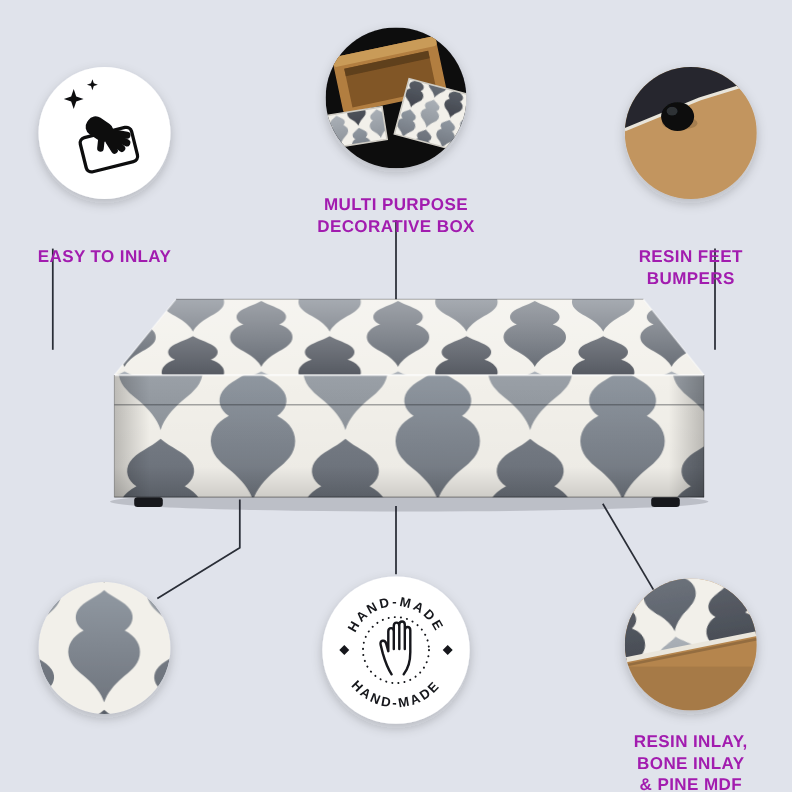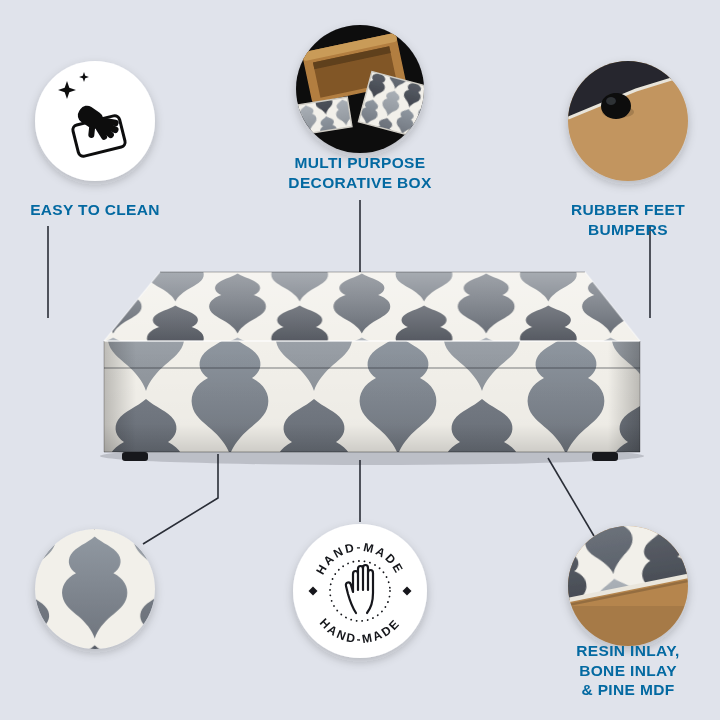--- a/index.html
+++ b/index.html
@@ -6,21 +6,21 @@
   html,body{margin:0;padding:0;background:#e0e3eb;}
   .canvas{
     position:relative;width:720px;height:720px;overflow:hidden;
     background:#e0e3eb;
     font-family:"Liberation Sans",sans-serif;
   }
   svg.scene{position:absolute;left:0;top:0;width:720px;height:720px;display:block;}
   .label{
     position:absolute;text-align:center;font-weight:700;
     font-size:15.5px;line-height:1.27;letter-spacing:.35px;
-    color:#0369a1;white-space:pre-line;
+    color:#a21caf;white-space:pre-line;margin-top:24px;
   }
 </style>
 </head>
 <body>
 
 <div class="canvas">
 
 <svg class="scene" viewBox="0 0 720 720">
   <defs>
 
@@ -215,22 +215,22 @@
     <g clip-path="url(#clipC6)">
       <rect x="568" y="526" width="120" height="120" fill="#b5854d"></rect>
       <rect x="568" y="606" width="120" height="40" fill="#000000" opacity="0.08"></rect>
       <polygon points="568,526 688,526 688,576 568,600" fill="url(#pResin)"></polygon>
       <line x1="568" y1="600" x2="688" y2="576" stroke="#eae6dc" stroke-width="4.5"></line>
       <line x1="568" y1="605" x2="688" y2="581" stroke="#000000" stroke-opacity="0.18" stroke-width="2.5"></line>
     </g>
   </g>
 </svg>
 
-<div class="label" style="left:10px;top:200px;width:170px">EASY TO CLEAN</div>
+<div class="label" style="left:10px;top:200px;width:170px">EASY TO INLAY</div>
 <div class="label" style="left:258px;top:153px;width:204px">MULTI PURPOSE
 DECORATIVE BOX</div>
-<div class="label" style="left:548px;top:200px;width:160px">RUBBER FEET
+<div class="label" style="left:548px;top:200px;width:160px">RESIN FEET
 BUMPERS</div>
 <div class="label" style="left:548px;top:641px;width:160px">RESIN INLAY,
 BONE INLAY
 &amp; PINE MDF</div>
 
 </div>
 
 </body></html>

